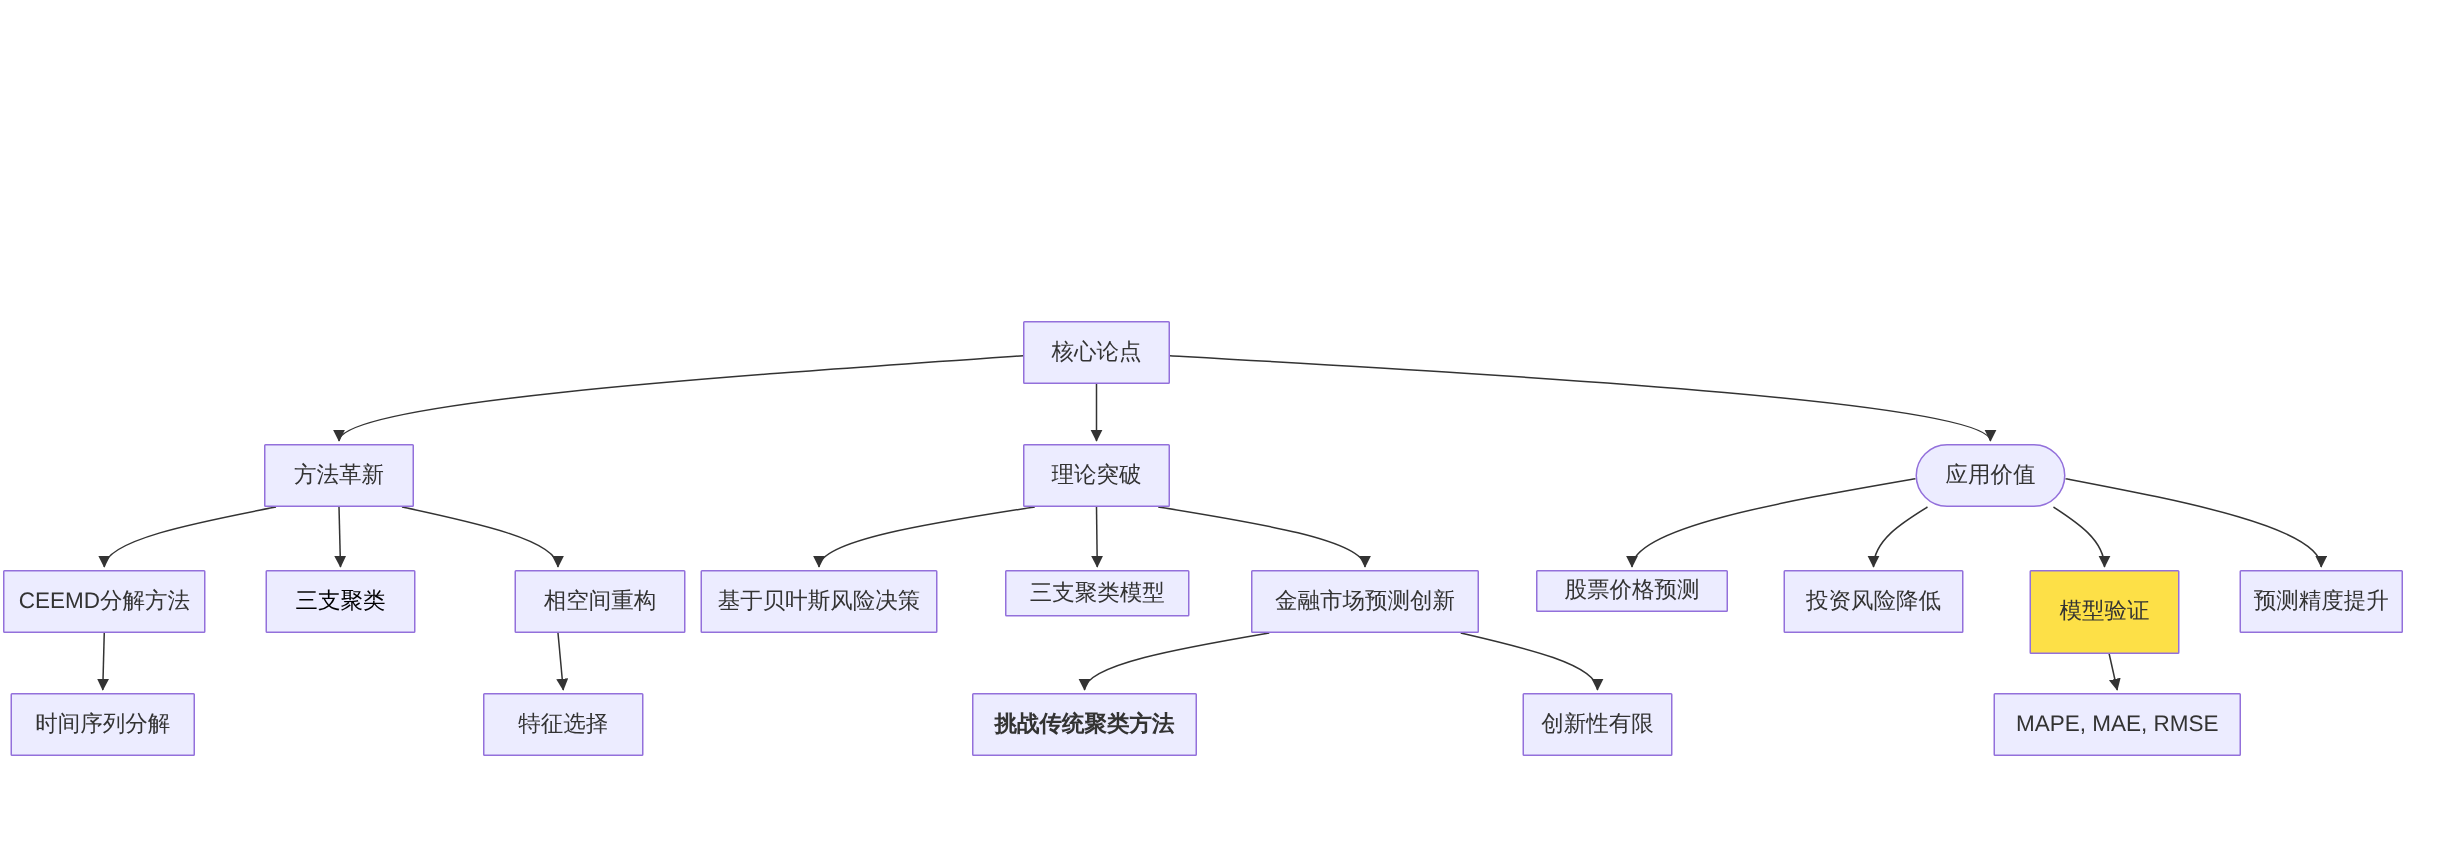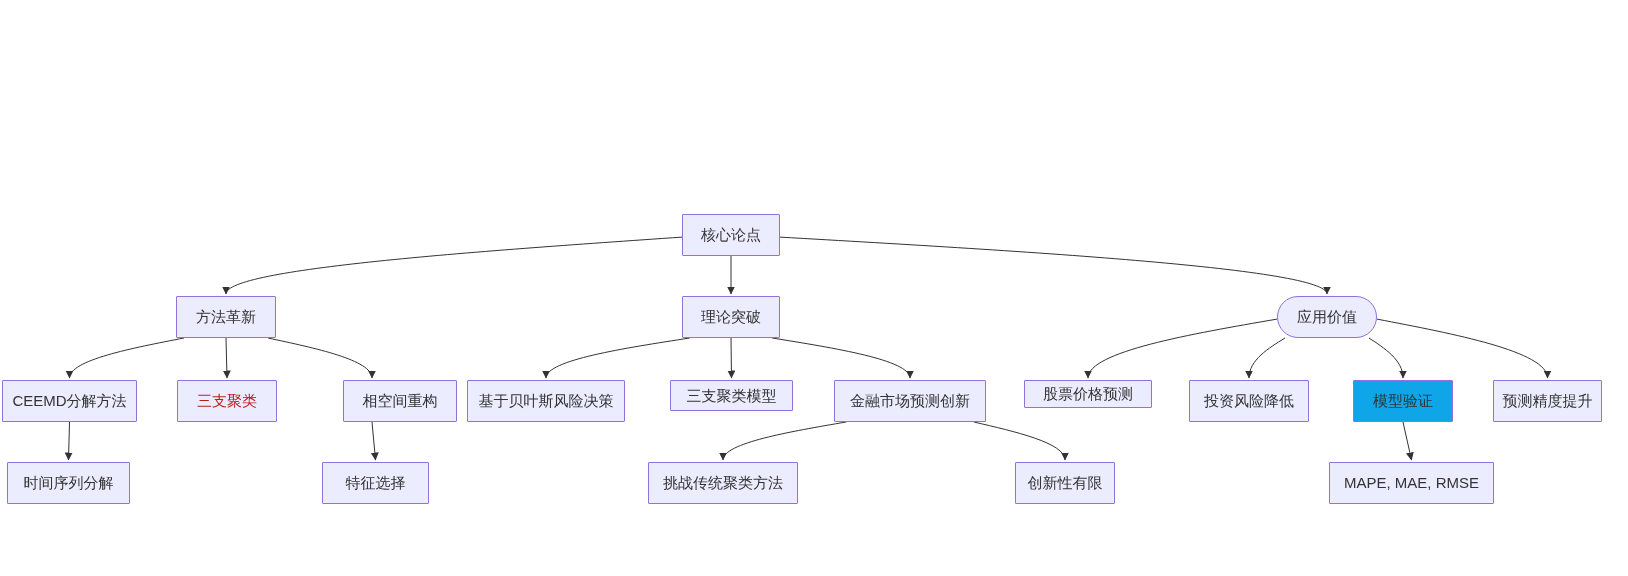--- a/index.html
+++ b/index.html
@@ -48,28 +48,28 @@
       <path d="M 846.16 422 C 790.7379999999999 431.5, 723 442.9, 723 460" class="edge" stroke="#333333" marker-end="url(#arrowhead)"></path>
       <path d="M 973.84 422 C 1014.862 431.5, 1065 442.9, 1065 460" class="edge" stroke="#333333" marker-end="url(#arrowhead)"></path>
       <path d="M 1403 422 L 1411.5 460" class="edge" stroke="#333333" marker-end="url(#arrowhead)"></path>
     </svg>
   <div id="nodes">
       <div class="node" style="left: 682px; top: 214px; width: 98px; height: 42px; background: rgb(236, 236, 255); border-color: rgb(147, 112, 219); color: rgb(51, 51, 51);">核心论点</div>
       <div class="node" style="left: 176px; top: 296px; width: 100px; height: 42px; background: rgb(236, 236, 255); border-color: rgb(147, 112, 219); color: rgb(51, 51, 51);">方法革新</div>
       <div class="node" style="left: 682px; top: 296px; width: 98px; height: 42px; background: rgb(236, 236, 255); border-color: rgb(147, 112, 219); color: rgb(51, 51, 51);">理论突破</div>
       <div class="node" style="left: 1277px; top: 296px; width: 100px; height: 42px; background: rgb(236, 236, 255); border-color: rgb(147, 112, 219); color: rgb(51, 51, 51); border-radius: 21px;">应用价值</div>
       <div class="node" style="left: 2px; top: 380px; width: 135px; height: 42px; background: rgb(236, 236, 255); border-color: rgb(147, 112, 219); color: rgb(51, 51, 51);">CEEMD分解方法</div>
-      <div class="node" style="left: 177px; top: 380px; width: 100px; height: 42px; background: rgb(236, 236, 255); border-color: rgb(147, 112, 219); color: #b91c1c;">三支聚类</div>
+      <div class="node" style="left: 177px; top: 380px; width: 100px; height: 42px; background: rgb(236, 236, 255); border-color: rgb(147, 112, 219); color: #000000;">三支聚类</div>
       <div class="node" style="left: 315px; top: 380px; width: 114px; height: 42px; background: rgb(236, 236, 255); border-color: rgb(147, 112, 219); color: rgb(51, 51, 51); margin-left: 28px;">相空间重构</div>
       <div class="node" style="left: 467px; top: 380px; width: 158px; height: 42px; background: rgb(236, 236, 255); border-color: rgb(147, 112, 219); color: rgb(51, 51, 51);">基于贝叶斯风险决策</div>
       <div class="node" style="left: 670px; top: 380px; width: 123px; height: 31px; background: rgb(236, 236, 255); border-color: rgb(147, 112, 219); color: rgb(51, 51, 51);">三支聚类模型</div>
       <div class="node" style="left: 834px; top: 380px; width: 152px; height: 42px; background: rgb(236, 236, 255); border-color: rgb(147, 112, 219); color: rgb(51, 51, 51);">金融市场预测创新</div>
       <div class="node" style="left: 1024px; top: 380px; width: 128px; height: 28px; background: rgb(236, 236, 255); border-color: rgb(147, 112, 219); color: rgb(51, 51, 51);">股票价格预测</div>
       <div class="node" style="left: 1189px; top: 380px; width: 120px; height: 42px; background: rgb(236, 236, 255); border-color: rgb(147, 112, 219); color: rgb(51, 51, 51); text-align: center;">投资风险降低</div>
-      <div class="node" style="left: 1353px; top: 380px; width: 100px; height: 42px; background: #0ea5e9; border-color: rgb(147, 112, 219); color: rgb(51, 51, 51);">模型验证</div>
+      <div class="node" style="left: 1353px; top: 380px; width: 100px; height: 56px; background: #fde047; border-color: rgb(147, 112, 219); color: rgb(51, 51, 51);">模型验证</div>
       <div class="node" style="left: 1493px; top: 380px; width: 109px; height: 42px; background: rgb(236, 236, 255); border-color: rgb(147, 112, 219); color: rgb(51, 51, 51);">预测精度提升</div>
       <div class="node" style="left: 7px; top: 462px; width: 123px; height: 42px; background: rgb(236, 236, 255); border-color: rgb(147, 112, 219); color: rgb(51, 51, 51);">时间序列分解</div>
       <div class="node" style="left: 322px; top: 462px; width: 107px; height: 42px; background: rgb(236, 236, 255); border-color: rgb(147, 112, 219); color: rgb(51, 51, 51);">特征选择</div>
-      <div class="node" style="left: 648px; top: 462px; width: 150px; height: 42px; background: rgb(236, 236, 255); border-color: rgb(147, 112, 219); color: rgb(51, 51, 51);">挑战传统聚类方法</div>
+      <div class="node" style="left: 648px; top: 462px; width: 150px; height: 42px; background: rgb(236, 236, 255); border-color: rgb(147, 112, 219); color: rgb(51, 51, 51); font-weight: bold;">挑战传统聚类方法</div>
       <div class="node" style="left: 1015px; top: 462px; width: 100px; height: 42px; background: rgb(236, 236, 255); border-color: rgb(147, 112, 219); color: rgb(51, 51, 51);">创新性有限</div>
       <div class="node" style="left: 1329px; top: 462px; width: 165px; height: 42px; background: rgb(236, 236, 255); border-color: rgb(147, 112, 219); color: rgb(51, 51, 51);">MAPE, MAE, RMSE</div>
     </div>
 </div>
 
 </body></html>

